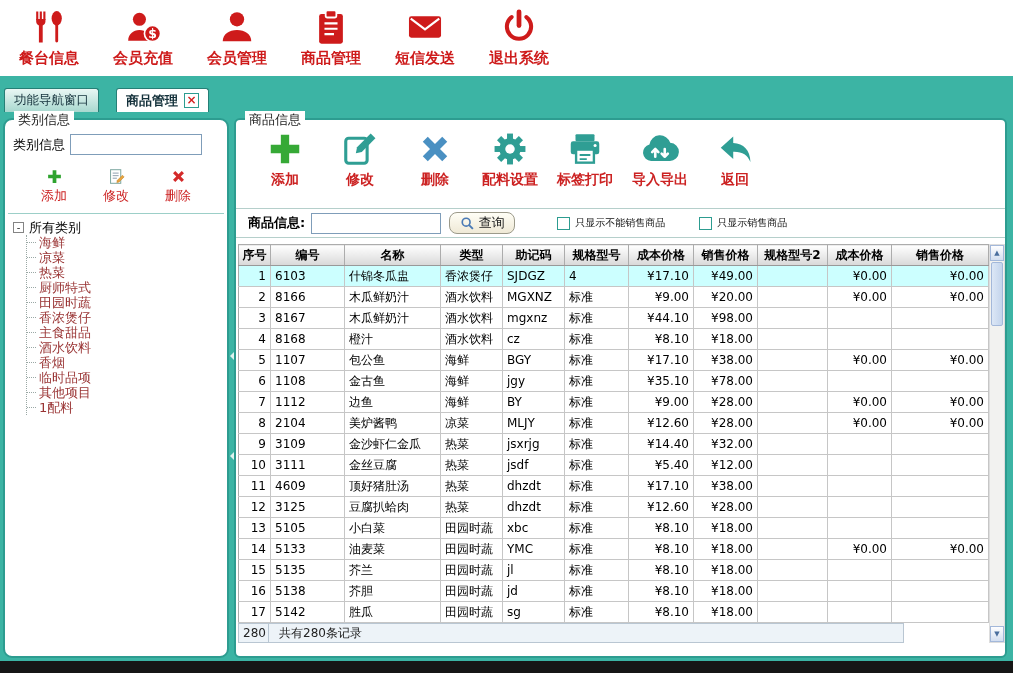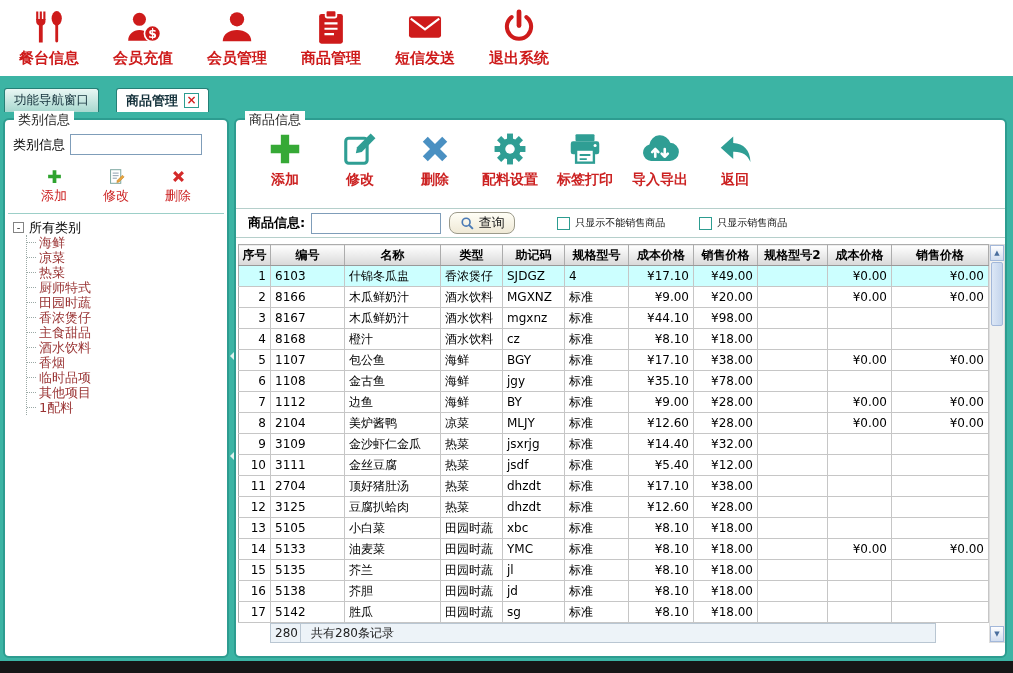--- a/index.html
+++ b/index.html
@@ -21,21 +21,21 @@
   .tab{height:24px;padding:0 9px;font-size:12.5px;color:#13303A;display:flex;align-items:center;gap:6px;
        border:1px solid #257F76;border-bottom:none;border-radius:3px 3px 0 0;
        background:linear-gradient(#E9F7F4,#A8D8CF);cursor:pointer;white-space:nowrap;}
   .tab.active{background:#fff;font-weight:bold;font-size:13px;}
   .tab-close{width:15px;height:15px;border:1px solid #2D9C90;background:#fff;color:#D42222;
              font-size:12px;line-height:12px;text-align:center;font-weight:bold;cursor:pointer;}
 
   
   .panel{position:absolute;background:#fff;border:2px solid #2D9C90;border-radius:6px;}
   .panel-title{position:absolute;top:-9px;left:9px;background:#fff;padding:0 4px;font-size:13px;color:#222;}
-  #left-panel{left:3px;top:118px;width:226px;height:540px;}
+  #left-panel{left:3px;top:118px;width:226px;height:540px;border-radius:9px;}
   #right-panel{left:234px;top:118px;width:773px;height:540px;}
 
   
   .cat-field{position:absolute;top:14px;left:8px;display:flex;align-items:center;gap:5px;}
   .cat-label{font-size:13px;color:#000;white-space:nowrap;}
   .cat-input{width:132px;height:21px;border:1px solid #7F9DB9;font-size:12px;padding:0 3px;}
   .cat-buttons{position:absolute;top:48px;left:0;width:100%;display:flex;justify-content:space-evenly;}
   .cat-btn{display:flex;flex-direction:column;align-items:center;gap:2px;cursor:pointer;}
   .cat-btn .icon{width:17px;height:17px;}
   .cat-btn-label{color:#CC2222;font-size:13px;}
@@ -93,21 +93,21 @@
   .vscroll{position:absolute;left:753px;top:124px;width:16px;height:399px;background:#F2F2F0;
            border:1px solid #DDDDDD;display:flex;flex-direction:column;}
   .sb-btn{height:16px;flex:none;background:linear-gradient(#FEFEFF,#D3DEF0);border:1px solid #A3B8DA;
           color:#4A6E9E;font-size:7px;line-height:14px;text-align:center;cursor:pointer;}
   .sb-btn.down{margin-top:auto;}
   .sb-thumb{height:64px;flex:none;margin:1px;background:linear-gradient(90deg,#DCE7F6,#C3D4EC);
             border:1px solid #A3B8DA;border-radius:2px;cursor:pointer;}
 
   
   .statusbar{position:absolute;left:2px;top:503px;width:666px;height:20px;background:#EDF3F8;
-             border:1px solid #B9C6D2;display:flex;align-items:center;font-size:12px;color:#222;margin-left:32px;}
+             border:1px solid #B9C6D2;display:flex;align-items:center;font-size:12px;color:#222;}
   .count-box{width:30px;height:100%;line-height:18px;text-align:left;padding-left:4px;
              border-right:1px solid #B9C6D2;flex:none;}
   .status-text{padding-left:10px;}
 
   .bottom-strip{position:absolute;left:0;top:661px;width:1013px;height:12px;background:#161616;}
 </style>
 </head>
 <body>
 
 <div class="topbar">
@@ -504,21 +504,21 @@
             <td class="a-l">jsdf</td>
             <td class="a-l">标准</td>
             <td class="a-r">¥5.40</td>
             <td class="a-r">¥12.00</td>
             <td class="a-l"></td>
             <td class="a-r"></td>
             <td class="a-r"></td>
           </tr>
           <tr>
             <td class="a-r">11</td>
-            <td class="a-l">2704</td>
+            <td class="a-l">4609</td>
             <td class="a-l">顶好猪肚汤</td>
             <td class="a-l">热菜</td>
             <td class="a-l">dhzdt</td>
             <td class="a-l">标准</td>
             <td class="a-r">¥17.10</td>
             <td class="a-r">¥38.00</td>
             <td class="a-l"></td>
             <td class="a-r"></td>
             <td class="a-r"></td>
           </tr>

